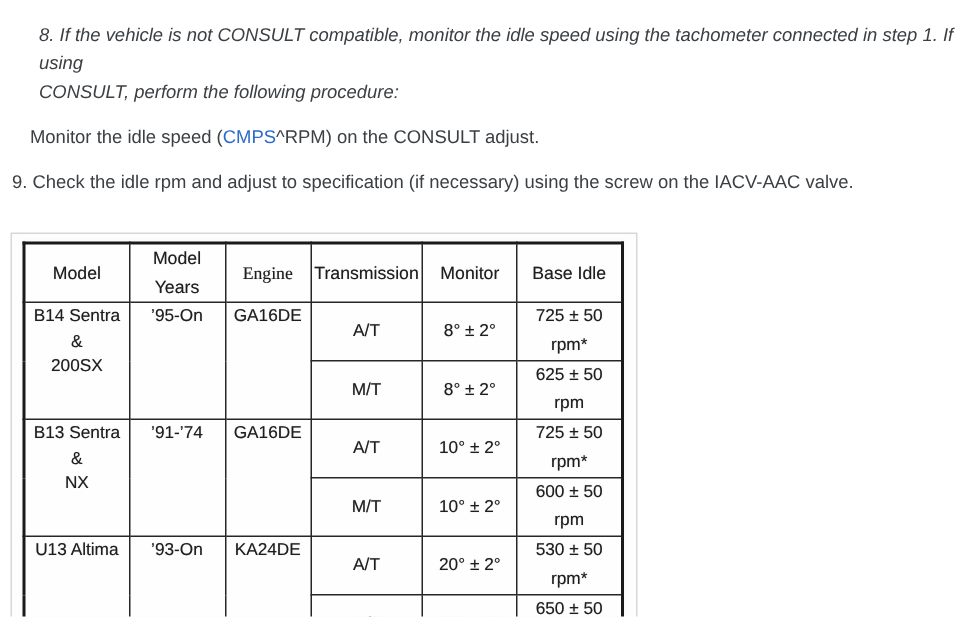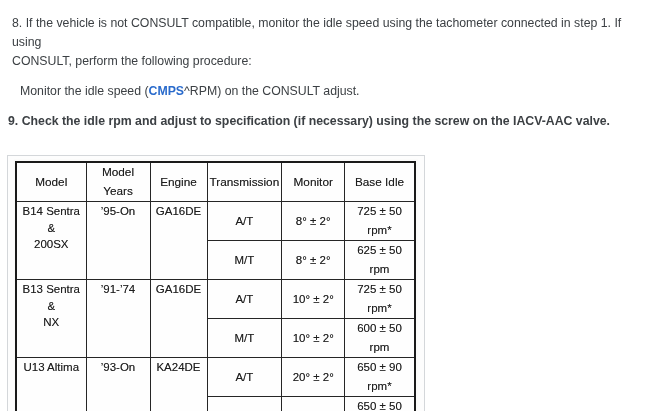--- a/index.html
+++ b/index.html
@@ -5,25 +5,25 @@
   * { margin: 0; padding: 0; box-sizing: border-box; }
   html, body { width: 650px; height: 411px; background: #ffffff; overflow: hidden; }
   body {
     font-family: "Liberation Sans", sans-serif;
     font-size: 12.3px;
     line-height: 19px;
     color: #3c4044;
     position: relative;
   }
   .para { white-space: pre-line; }
-  .p8       { margin: 14px 8px 0 12px; }
+  .p8       { margin: 14px 8px 0 26px; font-style: italic; }
   .monitor  { margin: 11px 8px 0 20px; }
-  .p9       { margin: 11px 8px 0 8px; font-weight: bold; }
+  .p9       { margin: 11px 8px 0 8px; }
 
-  a.inline-link { color: var(--inline-link-blue, #2a6bcc); text-decoration: none; cursor: pointer; font-weight: bold; }
+  a.inline-link { color: var(--inline-link-blue, #2a6bcc); text-decoration: none; cursor: pointer; }
 
   
   .widget {
     margin: 24px 0 0 7px;
     width: 418px;
     border: 1px solid #d4d7da;
     background: #fdfdfd;
     padding: 3px 6px 4px 6px;
   }
   .scan {
@@ -43,21 +43,21 @@
   table.spec th, table.spec td {
     border: 1px solid #262626;
     text-align: center;
     padding: 0 2px;
     overflow: hidden;
   }
   table.spec th { height: 18px; font-weight: normal; font-size: 11.8px; }
   table.spec td { height: 16px; }
   table.spec th:nth-child(1) { width: 70px; margin-top: 41px; }
   table.spec th:nth-child(2) { width: 64px; }
-  table.spec th:nth-child(3) { width: 57px; }
+  table.spec th:nth-child(3) { width: 57px; font-family: Liberation Serif, serif; }
   table.spec th:nth-child(4) { width: 74px; text-align: right; }
   table.spec th:nth-child(5) { width: 63px; }
   table.spec th:nth-child(6) { width: 70px; }
   table.spec td.span-cell {
     vertical-align: top;
     line-height: 16.5px;
     white-space: pre-line;
     padding-top: 1px;
   }
 </style>
@@ -112,21 +112,21 @@
             <td>M/T</td>
             <td>10° ± 2°</td>
             <td>600 ± 50 rpm</td>
           </tr>
           <tr>
             <td rowspan="2" class="span-cell">U13 Altima</td>
             <td rowspan="2" class="span-cell">’93-On</td>
             <td rowspan="2" class="span-cell">KA24DE</td>
             <td>A/T</td>
             <td>20° ± 2°</td>
-            <td>650 ± 90 rpm*</td>
+            <td>530 ± 50 rpm*</td>
           </tr>
           <tr>
             <td>M/T</td>
             <td>20° ± 2°</td>
             <td>650 ± 50 rpm</td>
           </tr>
         </tbody>
     </table>
 
   </div>

